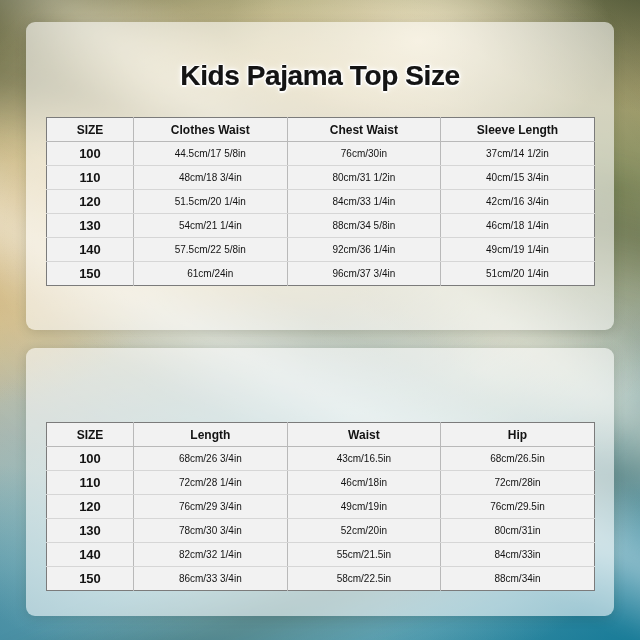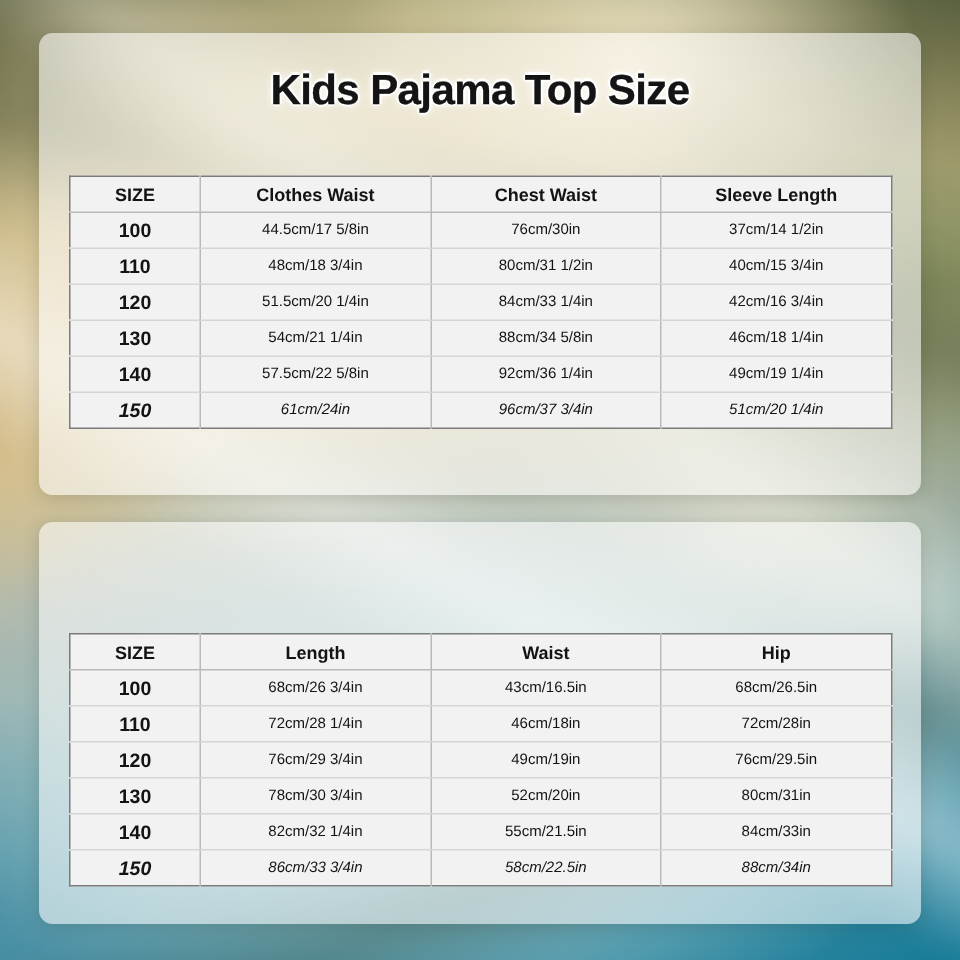--- a/index.html
+++ b/index.html
@@ -89,21 +89,21 @@
     font-weight: bold;
     letter-spacing: -.4px;
     color: #141414;
     margin: 0;
     text-shadow:
        0 0 4px #fff,  0 0 7px #fff,
        1.5px 0 0 rgba(255,255,255,.9), -1.5px 0 0 rgba(255,255,255,.9),
        0 1.5px 0 rgba(255,255,255,.9), 0 -1.5px 0 rgba(255,255,255,.9);
     -webkit-text-stroke: 0.2px #000;
   }
-  #card-top .card-title    { padding-top: 22px; }
+  #card-top .card-title    { padding-top: 38px; }
   #card-bottom .card-title { padding-top: 40px; margin-top: 44px; }
 
   
   .size-table {
     position: absolute;
     left: 20px;
     width: 548px;
     border-collapse: collapse;
     background: #f2f2f2;
     border: 1px solid #7b7b7b;
@@ -125,21 +125,21 @@
     overflow: hidden;
   }
   .size-table th {
     font-weight: bold;
     font-size: 12px;
     border-bottom: 1px solid #b9b9b9;
     border-radius: 10px;
   }
   .size-table th:last-child,
   .size-table td:last-child { border-right: none; margin-top: 16px; }
-  .size-table tr:last-child td { border-bottom: none; font-style: italic; }
+  .size-table tr:last-child td { border-bottom: none; }
 
   .col-size  { width: 87px; }
   .col-wide  { width: 153.6px; }
 
   .size-table td.cell-size { font-weight: bold; font-size: 13px; }
 </style>
 </head>
 <body>
 
 <div id="backdrop">

